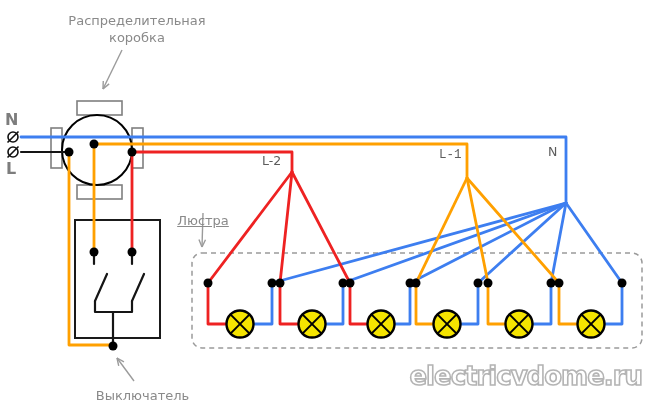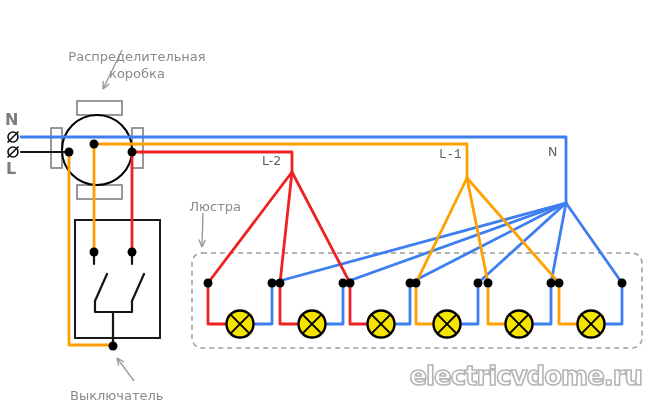--- a/index.html
+++ b/index.html
@@ -3,23 +3,23 @@
 <meta charset="utf-8">
 <style>
   html,body{margin:0;padding:0;}
   body{
     width:650px;height:416px;position:relative;overflow:hidden;background:#ffffff;
     font-family:"DejaVu Sans","Liberation Sans",sans-serif;
   }
   #stage{position:absolute;left:0;top:0;width:650px;height:416px;}
   #diagram-svg{position:absolute;left:0;top:0;}
   .lbl{position:absolute;color:#8a8a8a;font-size:13px;line-height:17px;white-space:nowrap;}
-  .lbl-junction{left:48px;top:12px;width:178px;text-align:center;white-space:normal;margin-top:36px;}
-  .lbl-chandelier{left:165px;top:198px;width:76px;text-align:right;}
-  .lbl-switch{left:70px;top:387px;width:145px;}
+  .lbl-junction{left:48px;top:12px;width:178px;text-align:center;white-space:normal;}
+  .lbl-chandelier{left:165px;top:212px;width:76px;text-align:center;text-decoration:underline;}
+  .lbl-switch{left:70px;top:387px;width:145px;text-align:center;}
   .wire-lbl{position:absolute;font-size:12.5px;color:#5c5c5c;white-space:nowrap;}
   .lbl-l2{left:262px;top:153px;text-align:right;}
   .lbl-l1{left:439px;top:148px;font-family:Liberation Mono, monospace;}
   .lbl-n-branch{left:548px;top:144px;}
   .mains-lbl{position:absolute;font-size:16px;font-weight:bold;color:#7d7d7d;}
   .lbl-mains-n{left:5px;top:110px;}
   .lbl-mains-l{left:6px;top:159px;}
   .watermark{
     position:absolute;right:8px;top:361px;
     font-size:26px;font-weight:bold;letter-spacing:-1px;

